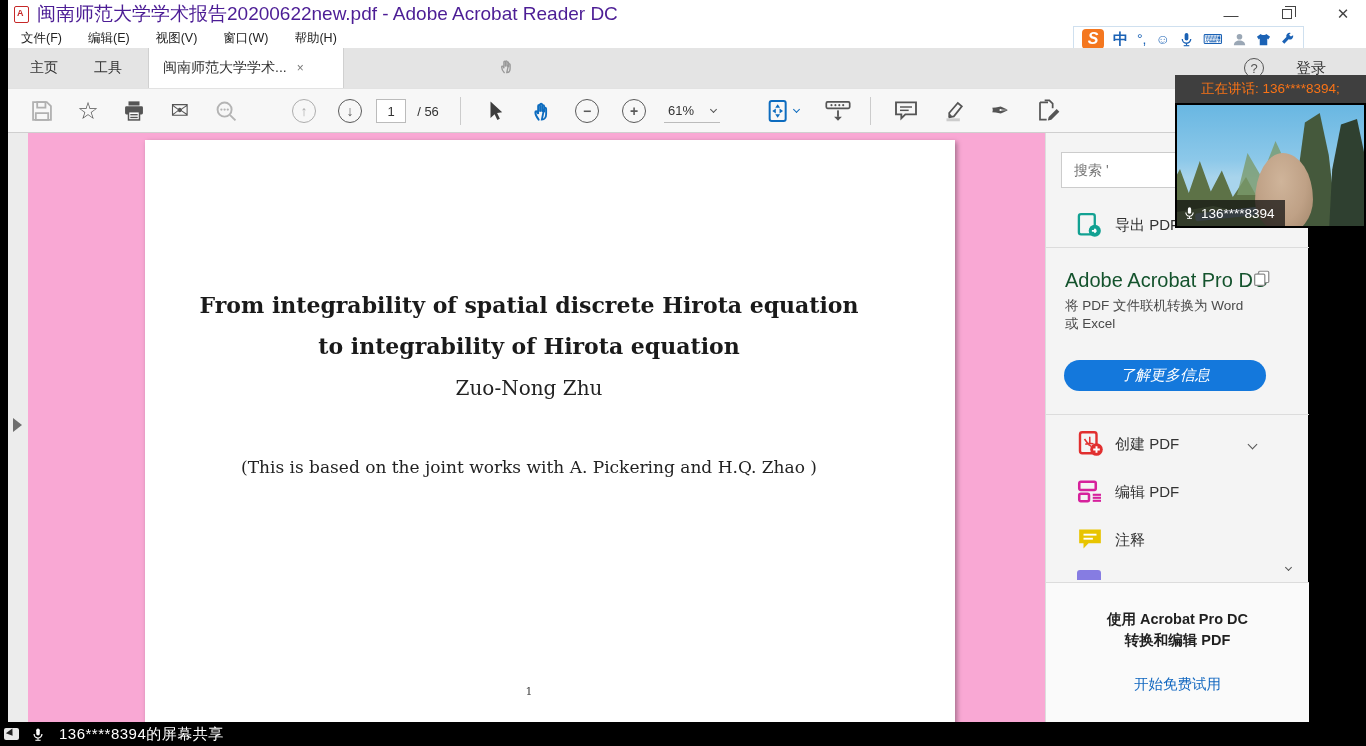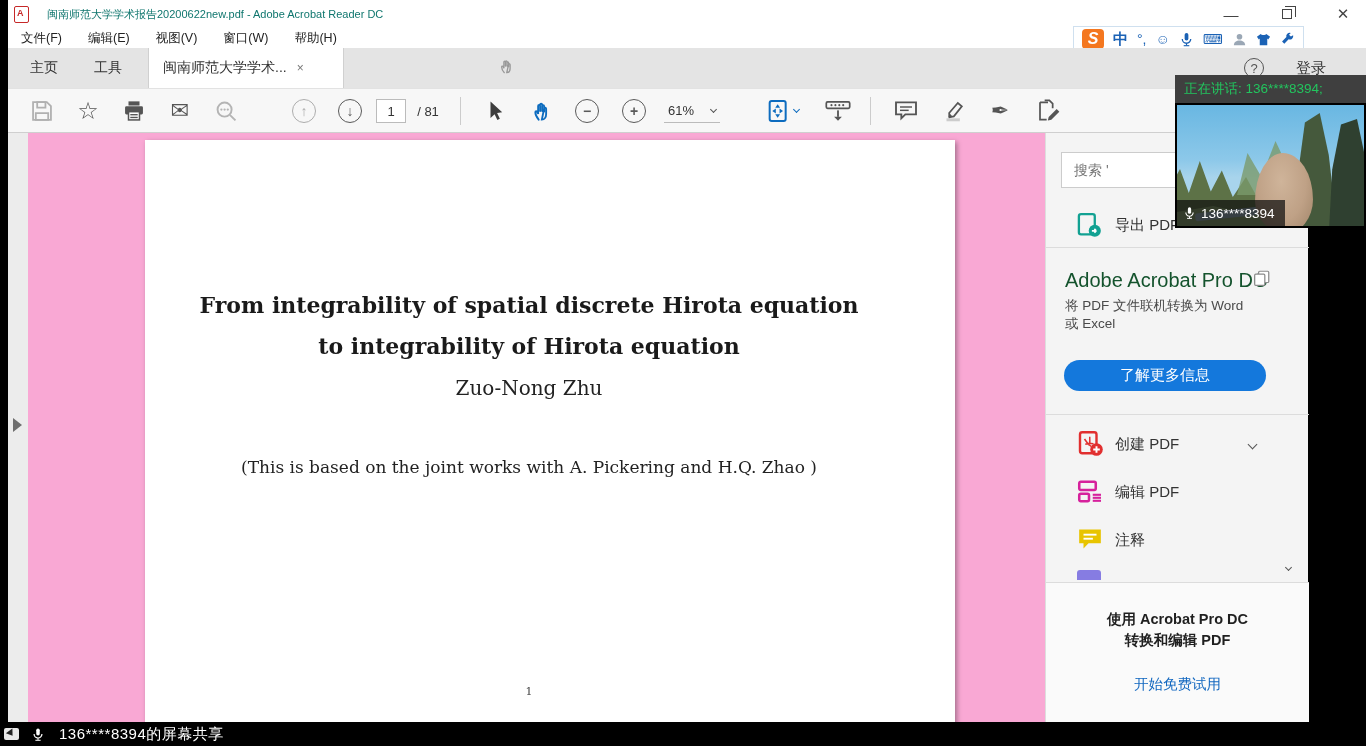--- a/index.html
+++ b/index.html
@@ -5,21 +5,21 @@
   * { margin:0; padding:0; box-sizing:border-box; }
   html,body { width:1366px; height:746px; background:#000; overflow:hidden; }
   body { font-family:"Liberation Sans","DejaVu Sans",sans-serif; }
   #app { position:relative; width:1366px; height:746px; background:#000; }
   .abs { position:absolute; }
 
   
   .titlebar { left:8px; top:0; width:1358px; height:28px; background:#fff; display:flex; align-items:center; }
   .pdficon { width:15px; height:17px; margin-left:6px; border:1.5px solid #c62828; border-radius:2px; position:relative; background:#fff; }
   .pdficon:after { content:"A"; position:absolute; left:2px; top:1px; font-size:9px; color:#c62828; font-weight:bold; }
-  .titletext { margin-left:18px; font-size:11px; color:#0f766e; }
+  .titletext { margin-left:8px; font-size:19px; color:#4c1d95; }
   .wincontrols { position:absolute; right:10px; top:0; height:28px; display:flex; align-items:center; gap:30px; }
   .winbtn { width:26px; height:22px; display:flex; align-items:center; justify-content:center; color:#444; font-size:15px; cursor:default; }
   .restore-glyph { width:10px; height:10px; border:1.2px solid #444; position:relative; background:#fff; }
   .restore-glyph:before { content:""; position:absolute; left:2px; top:-4px; width:10px; height:10px; border:1.2px solid #444; border-left:none; border-bottom:none; }
 
   
   .menubar { left:8px; top:28px; width:1358px; height:20px; background:#fff; display:flex; align-items:center; }
   .menuitem { font-size:12.5px; color:#222; padding:0 13px; }
   .imebar { position:absolute; right:62px; top:26px; height:26px; display:flex; align-items:center; gap:9px; background:#fff; border:1px solid #cfe0ef; padding:0 8px; }
   .s-logo { width:22px; height:20px; background:#f4771f; border-radius:4px; color:#fff; font-weight:bold; font-size:16px; font-style:italic; display:flex; align-items:center; justify-content:center; }
@@ -65,33 +65,33 @@
 
   
   .panel { left:1045px; top:133px; width:263px; height:589px; background:#f4f4f4; border-left:1px solid #ddd; }
   .searchbox { position:absolute; left:15px; top:19px; width:164px; height:36px; background:#fff; border:1px solid #ccc; font-size:14px; color:#8a8a8a; padding:0 12px; font-family:inherit; }
   .exportrow { position:absolute; left:0; top:72px; width:263px; height:42px; }
   .rowlabel { font-size:15px; color:#333; }
   .rowx { position:absolute; right:52px; top:12px; color:#666; font-size:13px; }
   .divider { position:absolute; left:0; width:263px; height:1px; background:#dcdcdc; }
   .cardtitle { position:absolute; left:19px; top:136px; font-size:20px; font-weight:normal; color:#14532d; }
   .cardtext { position:absolute; left:19px; top:164px; font-size:13.5px; color:#4a4a4a; line-height:18px; }
-  .learnmore { position:absolute; left:18px; top:227px; width:202px; height:31px; background:#1478dc; border:none; border-radius:16px; color:#fff; font-size:15px; font-family:inherit; }
+  .learnmore { position:absolute; left:18px; top:227px; width:202px; height:31px; background:#1478dc; border:none; border-radius:16px; color:#fff; font-size:15px; font-family:inherit;font-style:italic; }
   .toolrow { position:absolute; left:0; width:263px; height:34px; }
   .toolrow .rowlabel { position:absolute; left:69px; top:7px; }
   .toolrow .ticon { position:absolute; left:31px; top:2px; }
   .trow-chev { position:absolute; left:203px; top:13px; }
   .panel-scrollchev { position:absolute; left:240px; top:432px; }
   .promo { position:absolute; left:0; top:450px; width:263px; height:139px; background:#fafafa; text-align:center; }
   .promo-line { font-size:14.5px; font-weight:bold; color:#1f1f1f; line-height:21px; }
   .trial { display:inline-block; margin-top:24px; font-size:14.5px; color:#1368c0; }
   .partial-icon { position:absolute; left:31px; top:437px; width:24px; height:10px; background:#7a6fe0; border-radius:3px 3px 0 0; opacity:.9; }
 
   
-  .speakbar { left:1175px; top:75px; width:191px; height:28px; background:#3f3f3f; color:#22c55e; font-size:13.5px; display:flex; align-items:center; padding-left:9px; z-index:60; }
+  .speakbar { left:1175px; top:75px; width:191px; height:28px; background:#3f3f3f; color:#f97316; font-size:13.5px; display:flex; align-items:center; padding-left:26px; z-index:60; }
   .videobox { left:1175px; top:103px; width:191px; height:125px; background:#000; z-index:60; padding:2px; }
   .videoimg { position:relative; width:100%; height:100%; overflow:hidden; background:linear-gradient(180deg,#69b7e2 0%,#8cc8e9 45%,#a8d4ec 60%); }
   .mtn { position:absolute; }
   .nametag { position:absolute; left:0; bottom:0; height:26px; background:rgba(15,15,15,.72); color:#fff; font-size:13.5px; display:flex; align-items:center; padding:0 10px 0 6px; gap:5px; }
 
   
   .sharebar { left:0; top:722px; width:1366px; height:24px; background:#000; display:flex; align-items:center; color:#fff; z-index:70;gap:8px; }
   .shareicon { width:15px; height:12px; background:#e8e8e8; border-radius:2px; margin-left:4px; position:relative; }
   .shareicon:after { content:""; position:absolute; left:4px; top:2px; width:0; height:0; border:4px solid transparent; border-top:6px solid #222; transform:rotate(-35deg); }
   .sharetext { font-size:15px; margin-left:6px; letter-spacing:.5px; }
@@ -218,21 +218,21 @@
     <div class="tbtn" style="left:278px;width:36px;">
         <span class="circle-btn dim">↑</span>
       </div>
     <div class="tbtn" style="left:324px;width:36px;">
         <span class="circle-btn">↓</span>
       </div>
     <div class="tbtn" style="left:366px;width:34px;">
         <span class="pagebox">1</span>
       </div>
     <div class="tbtn" style="left:402px;width:36px;">
-        <span class="slash">/ 81</span>
+        <span class="slash">/ 56</span>
       </div>
     <div class="vsep" style="left:452px;"></div>
     <div class="tbtn" style="left:468px;width:40px;">
       <svg class="ic" width="20" height="22" viewBox="0 0 14 16">
           <path fill="#3d3d3d" d="M3 1v12l3-2.7 2 4.2 1.8-.9-2-4.1 3.7-.6z"></path>
         </svg>
     </div>
     <div class="tbtn" style="left:514px;width:40px;">
       <svg class="ic" width="24" height="24" viewBox="0 0 16 18">
           <path fill="none" stroke="#0d6cbf" stroke-width="1.4" stroke-linecap="round" d="M5.5 15.5c-1.3-1.6-2.5-3.9-2.5-5.6 0-1 1.3-1 1.6 0l.5 1.3V5.3c0-1.1 1.5-1.1 1.5 0V9m0-4.6c0-1.1 1.5-1.1 1.5 0V9m0-3.6c0-1.1 1.5-1.1 1.5 0V9.4m0-2.2c.3-1 1.5-.8 1.5.2v3.8c0 2.5-1.3 4.3-3.2 4.3z"></path>

